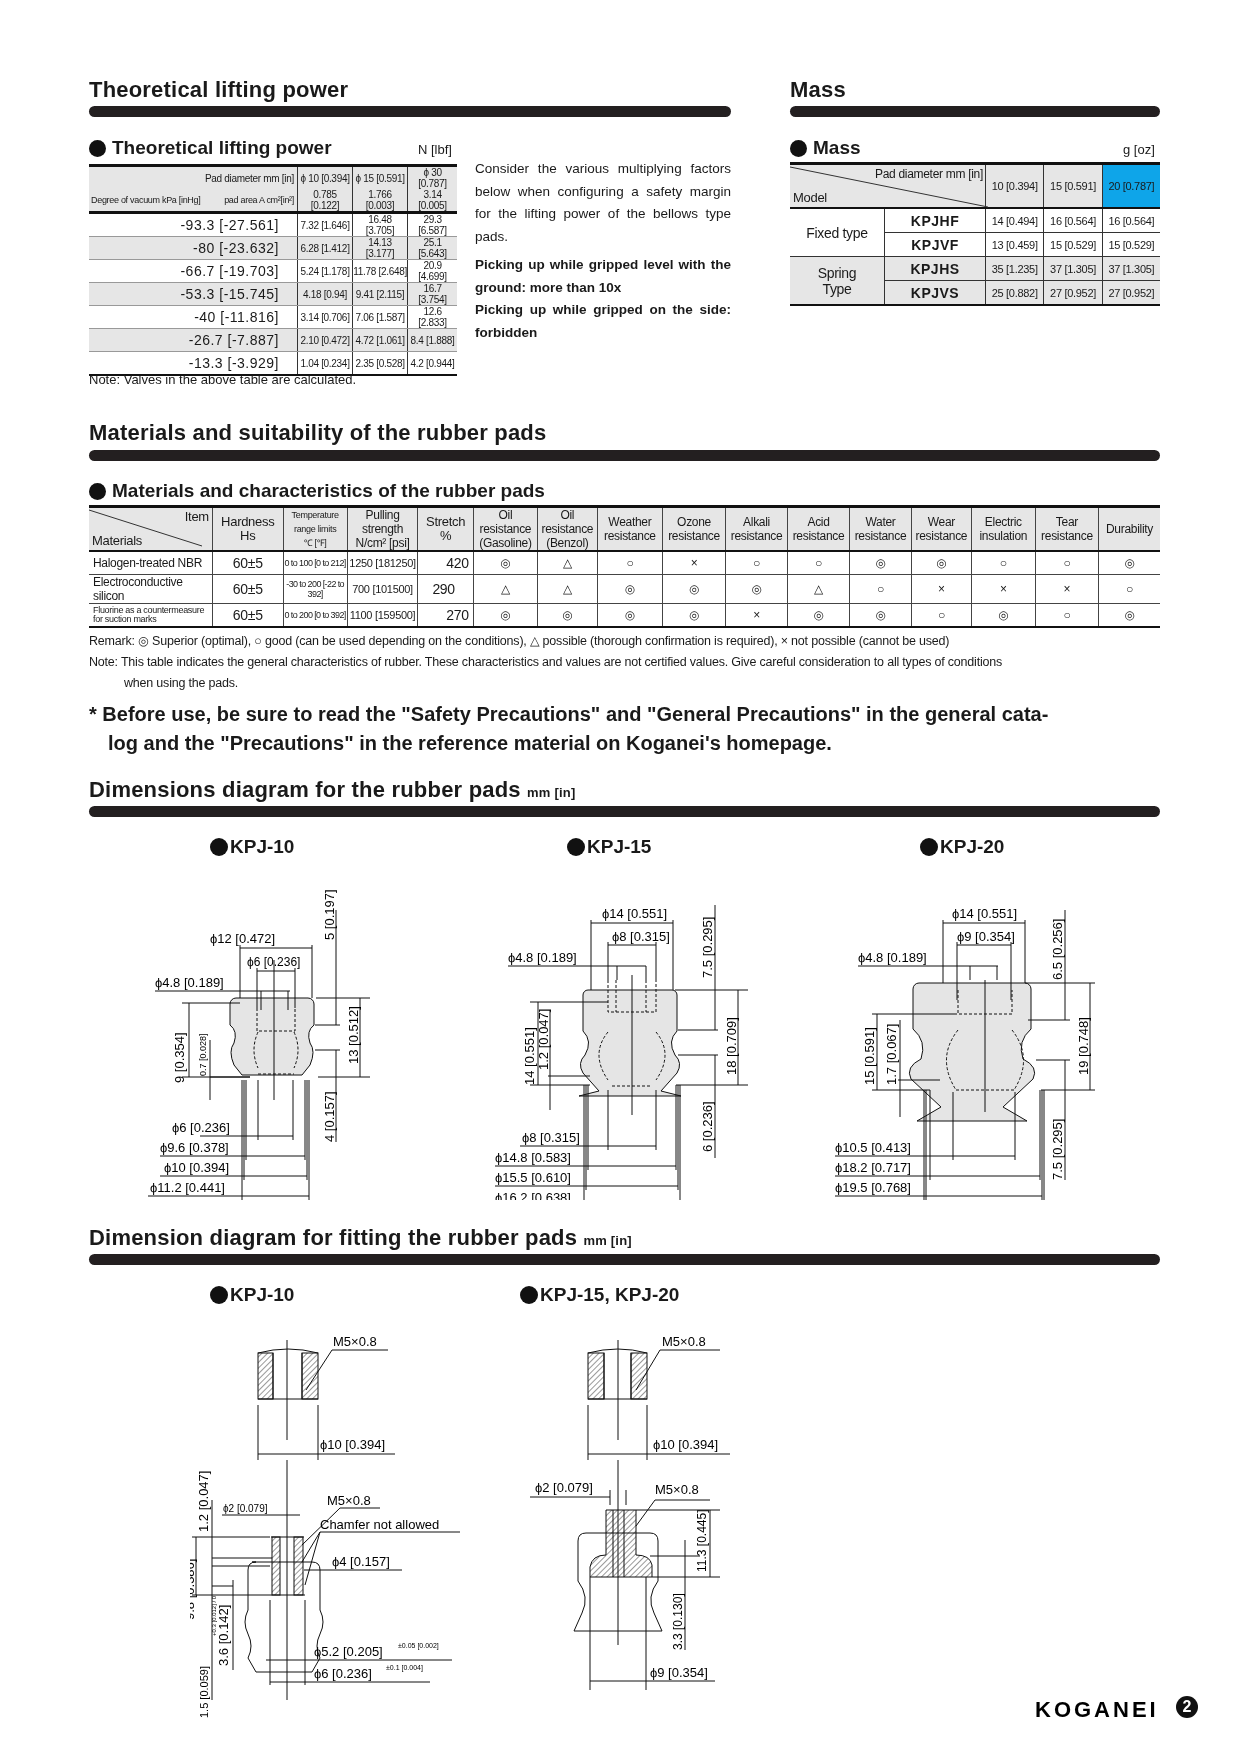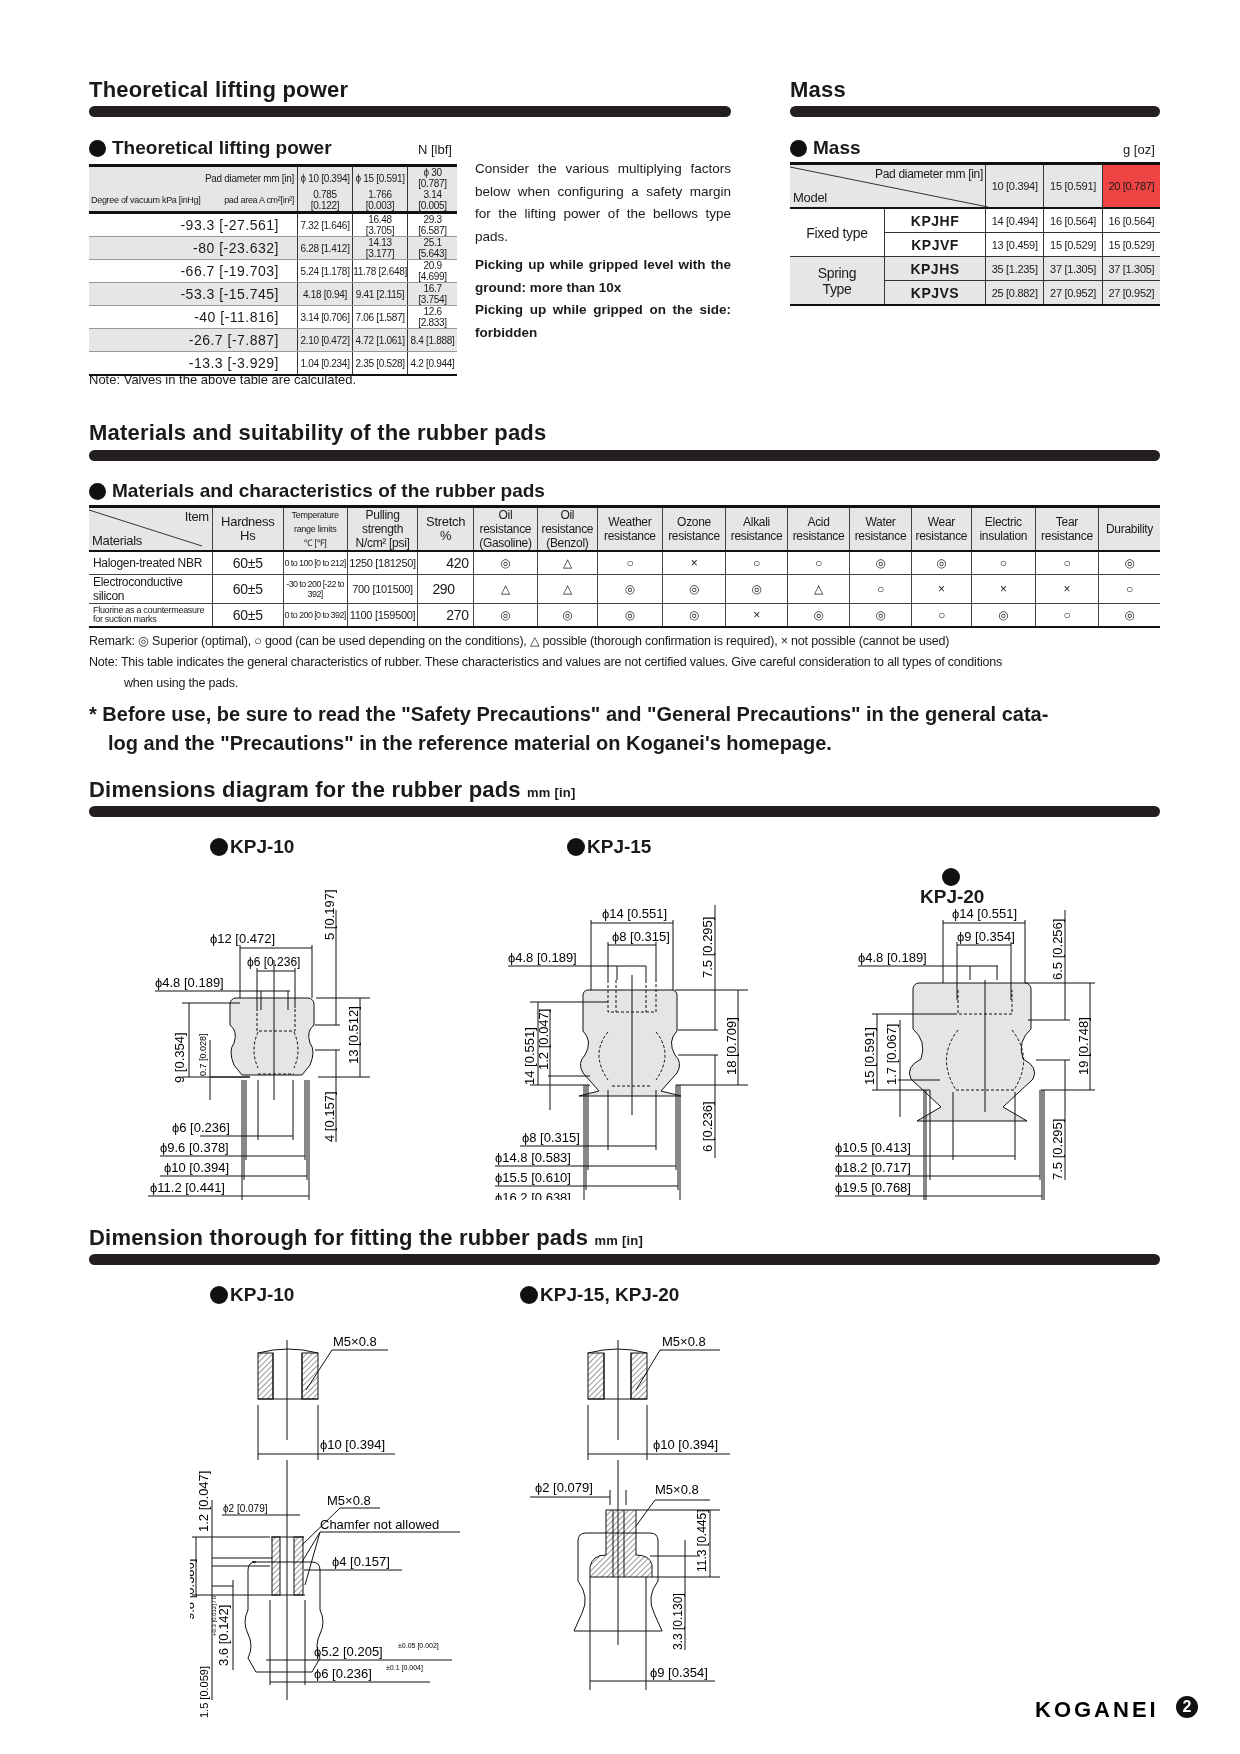--- a/index.html
+++ b/index.html
@@ -144,21 +144,21 @@
       <tr style="background:#e6e6e6;">
     <td colspan="2" style="height:42px;position:relative;background:#e6e6e6;border-bottom:2px solid #111;">
       <svg class="abs" style="left:0;top:0;" width="198" height="44">
             <line x1="0" y1="2" x2="198" y2="42" stroke="#333" stroke-width="1"></line>
           </svg>
       <span class="abs" style="right:2px;top:2px;font-size:12px;">Pad diameter mm [in]</span>
       <span class="abs" style="left:3px;bottom:2px;font-size:13px;">Model</span>
     </td>
     <td style="background:#e6e6e6;border-bottom:2px solid #111;">10 [0.394]</td>
     <td style="background:#e6e6e6;border-bottom:2px solid #111;">15 [0.591]</td>
-    <td style="background:#ef4444;border-bottom:2px solid #111;">20 [0.787]</td>
+    <td style="background:#0ea5e9;border-bottom:2px solid #111;">20 [0.787]</td>
   </tr>
   <tr>
     <td rowspan="2" class="grp" style="width:94px;">Fixed type</td>
     <td class="model" style="width:100px;">KPJHF</td>
     <td>14 [0.494]</td>
     <td>16 [0.564]</td>
     <td>16 [0.564]</td>
   </tr>
   <tr>
     <td class="model">KPJVF</td>
@@ -339,21 +339,21 @@
 <div class="bar" style="left:89px;top:806px;width:1071px;"></div>
 
 <div class="diag-title" style="left:210px;top:836px;">
     <span class="dot"></span>
     <span>KPJ-10</span>
   </div>
 <div class="diag-title" style="left:567px;top:836px;">
     <span class="dot"></span>
     <span>KPJ-15</span>
   </div>
-<div class="diag-title" style="left:920px;top:868px;flex-direction:column;">
+<div class="diag-title" style="left:920px;top:836px;">
     <span class="dot"></span>
     <span>KPJ-20</span>
   </div>
 
 <svg class="abs" style="left:140px;top:880px;" width="260" height="320">
   <g stroke="#111" fill="none" stroke-width="1">
     <path d="M102 118 h66 a6 6 0 0 1 6 6 v21 q-8 6 -4 18 q6 8 0 22 l-8 10 h-60 l-8 -10 q-6 -14 0 -22 q4 -12 -4 -18 v-21 a6 6 0 0 1 6 -6z" fill="#e5e5e5"></path>
     <path d="M117 128 v23 h38 v-23 M118 152 q-8 18 0 36 M154 152 q8 18 0 36 M118 194 h36" stroke-dasharray="3,2"></path>
     <line x1="134" y1="80" x2="134" y2="220"></line>
     <line x1="100" y1="65" x2="100" y2="118"></line>
@@ -504,21 +504,21 @@
   <text transform="translate(232,300) rotate(-90)" font-size="13">7.5 [0.295]</text>
   <text transform="translate(44,205) rotate(-90)" font-size="13">15 [0.591]</text>
   <text transform="translate(66,205) rotate(-90)" font-size="13">1.7 [0.067]</text>
   <text x="5" y="272" font-size="13">ϕ10.5 [0.413]</text>
   <text x="5" y="292" font-size="13">ϕ18.2 [0.717]</text>
   <text x="5" y="312" font-size="13">ϕ19.5 [0.768]</text>
   <text x="5" y="332" font-size="13">ϕ20.2 [0.795]</text>
 </svg>
 
 <div class="abs h1" style="left:89px;top:1225px;">
-  <span>Dimension thorough for fitting the rubber pads</span>
+  <span>Dimension diagram for fitting the rubber pads</span>
   <small>mm [in]</small>
 </div>
 <div class="bar" style="left:89px;top:1254px;width:1071px;"></div>
 
 <div class="diag-title" style="left:210px;top:1284px;">
     <span class="dot"></span>
     <span>KPJ-10</span>
   </div>
 <div class="diag-title" style="left:520px;top:1284px;">
     <span class="dot"></span>

